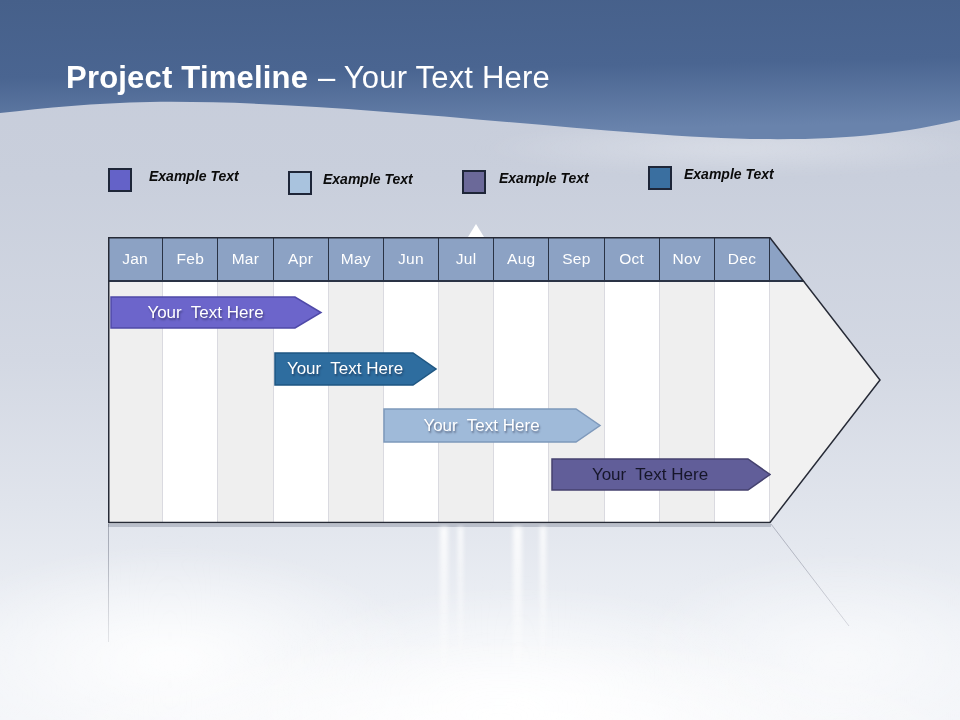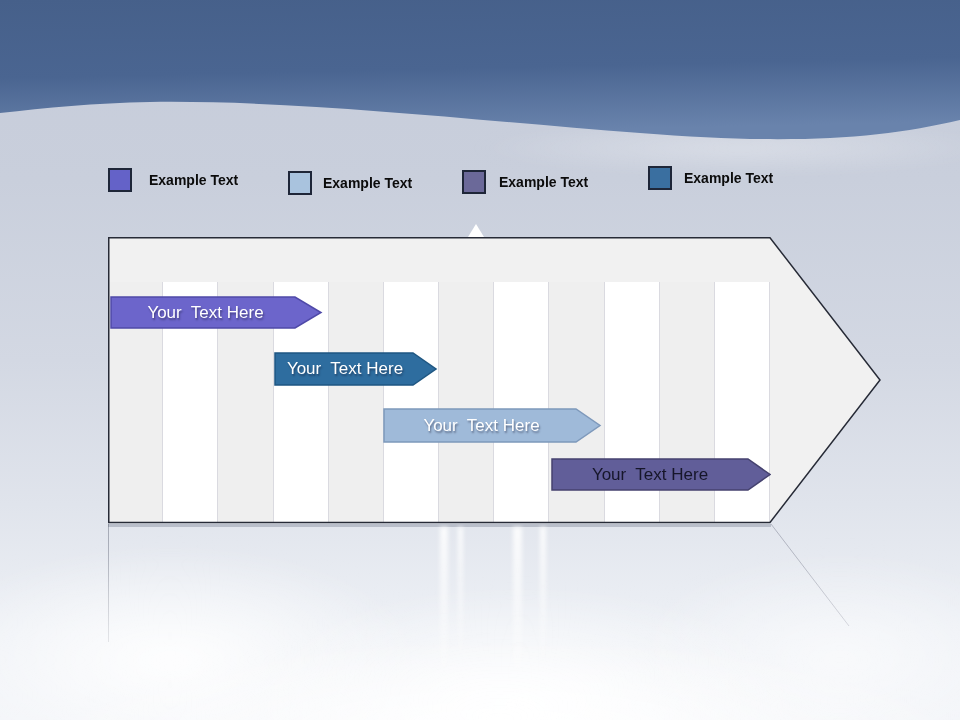--- a/index.html
+++ b/index.html
@@ -21,21 +21,21 @@
   .c3{left:620px;top:550px;width:440px;height:220px;background:radial-gradient(ellipse at center,rgba(255,255,255,.6) 0%,rgba(255,255,255,0) 70%);}
   .c4{left:40px;top:640px;width:920px;height:190px;background:radial-gradient(ellipse at center,rgba(255,255,255,.9) 0%,rgba(255,255,255,0) 75%);}
   .c5{left:470px;top:120px;width:540px;height:56px;background:radial-gradient(ellipse at center,rgba(255,255,255,.3) 0%,rgba(255,255,255,0) 70%);filter:blur(6px);}
   .contrail{position:absolute;z-index:2;filter:blur(2px);background:linear-gradient(180deg,rgba(255,255,255,.85) 0%,rgba(255,255,255,.35) 60%,rgba(255,255,255,0) 100%);}
   .t1{left:440px;top:527px;width:8px;height:175px;}
   .t2{left:458px;top:527px;width:5px;height:150px;}
   .t3{left:513px;top:527px;width:9px;height:185px;}
   .t4{left:540px;top:527px;width:6px;height:160px;}
 
   
-  .legend-item{position:absolute;z-index:3;display:flex;align-items:center;}
+  .legend-item{position:absolute;z-index:3;display:flex;font-style:italic;}
   .legend-item svg{display:block;}
   .legend-label{font-size:14px;font-weight:700;color:#0b0b0b;white-space:nowrap;}
   .swatch rect{stroke:#1e2638;stroke-width:2;}
   .li1{left:108px;top:168px;} .li1 .legend-label{margin-left:17px;}
   .li2{left:288px;top:171px;} .li2 .legend-label{margin-left:11px;}
   .li3{left:462px;top:170px;} .li3 .legend-label{margin-left:13px;}
   .li4{left:648px;top:166px;} .li4 .legend-label{margin-left:12px;}
 
   
   .arrow-wrap{position:absolute;left:108px;top:237px;width:774px;height:286px;z-index:4;}
@@ -92,20 +92,23 @@
     <defs>
       <linearGradient id="hdrgrad" x1="0" y1="0" x2="0.15" y2="1">
         <stop offset="0" stop-color="#46608a"></stop>
         <stop offset="0.55" stop-color="#4a6591"></stop>
         <stop offset="1" stop-color="#6983ac"></stop>
       </linearGradient>
     </defs>
     <path d="M0,0 H960 V120 C880,139 790,145 640,133 C470,120 300,100 150,102 C95,103 45,108 0,113 Z" fill="url(#hdrgrad)"></path>
   </svg>
 
+  <div class="slide-title">
+    <span class="t-bold">Project Timeline</span><span class="t-reg">– Your Text Here</span>
+  </div>
 
   <div class="legend-item li1">
     <svg class="swatch" width="24" height="24">
         <rect x="1" y="1" width="22" height="22" fill="#6462C8"></rect>
       </svg>
     <span class="legend-label">Example Text</span>
   </div>
   <div class="legend-item li2">
     <svg class="swatch" width="24" height="24">
         <rect x="1" y="1" width="22" height="22" fill="#A9C3DE"></rect>
@@ -136,20 +139,35 @@
         <div class="body-col"></div>
         <div class="body-col"></div>
         <div class="body-col"></div>
         <div class="body-col"></div>
         <div class="body-col"></div>
         <div class="body-col"></div>
         <div class="body-col"></div>
         <div class="body-col"></div>
         <div class="body-col"></div>
       </div>
+      <div class="hdr-band">
+        <div class="hdr-cell">Jan</div>
+        <div class="hdr-cell">Feb</div>
+        <div class="hdr-cell">Mar</div>
+        <div class="hdr-cell">Apr</div>
+        <div class="hdr-cell">May</div>
+        <div class="hdr-cell">Jun</div>
+        <div class="hdr-cell">Jul</div>
+        <div class="hdr-cell">Aug</div>
+        <div class="hdr-cell">Sep</div>
+        <div class="hdr-cell">Oct</div>
+        <div class="hdr-cell">Nov</div>
+        <div class="hdr-cell">Dec</div>
+        <div class="hdr-ext"></div>
+      </div>
     </div>
     <svg class="outline-svg" width="774" height="287">
       <polygon points="0.75,0.75 662,0.75 772,143 662,285.5 0.75,285.5" fill="none" stroke="#262a36" stroke-width="1.5"></polygon>
     </svg>
   </div>
 
   <div class="bar bar1">
     <svg width="213" height="33">
         <polygon points="1,1 185,1 211,16.5 185,32 1,32" stroke-width="1.5" fill="#6C65CB"></polygon>
       </svg>

